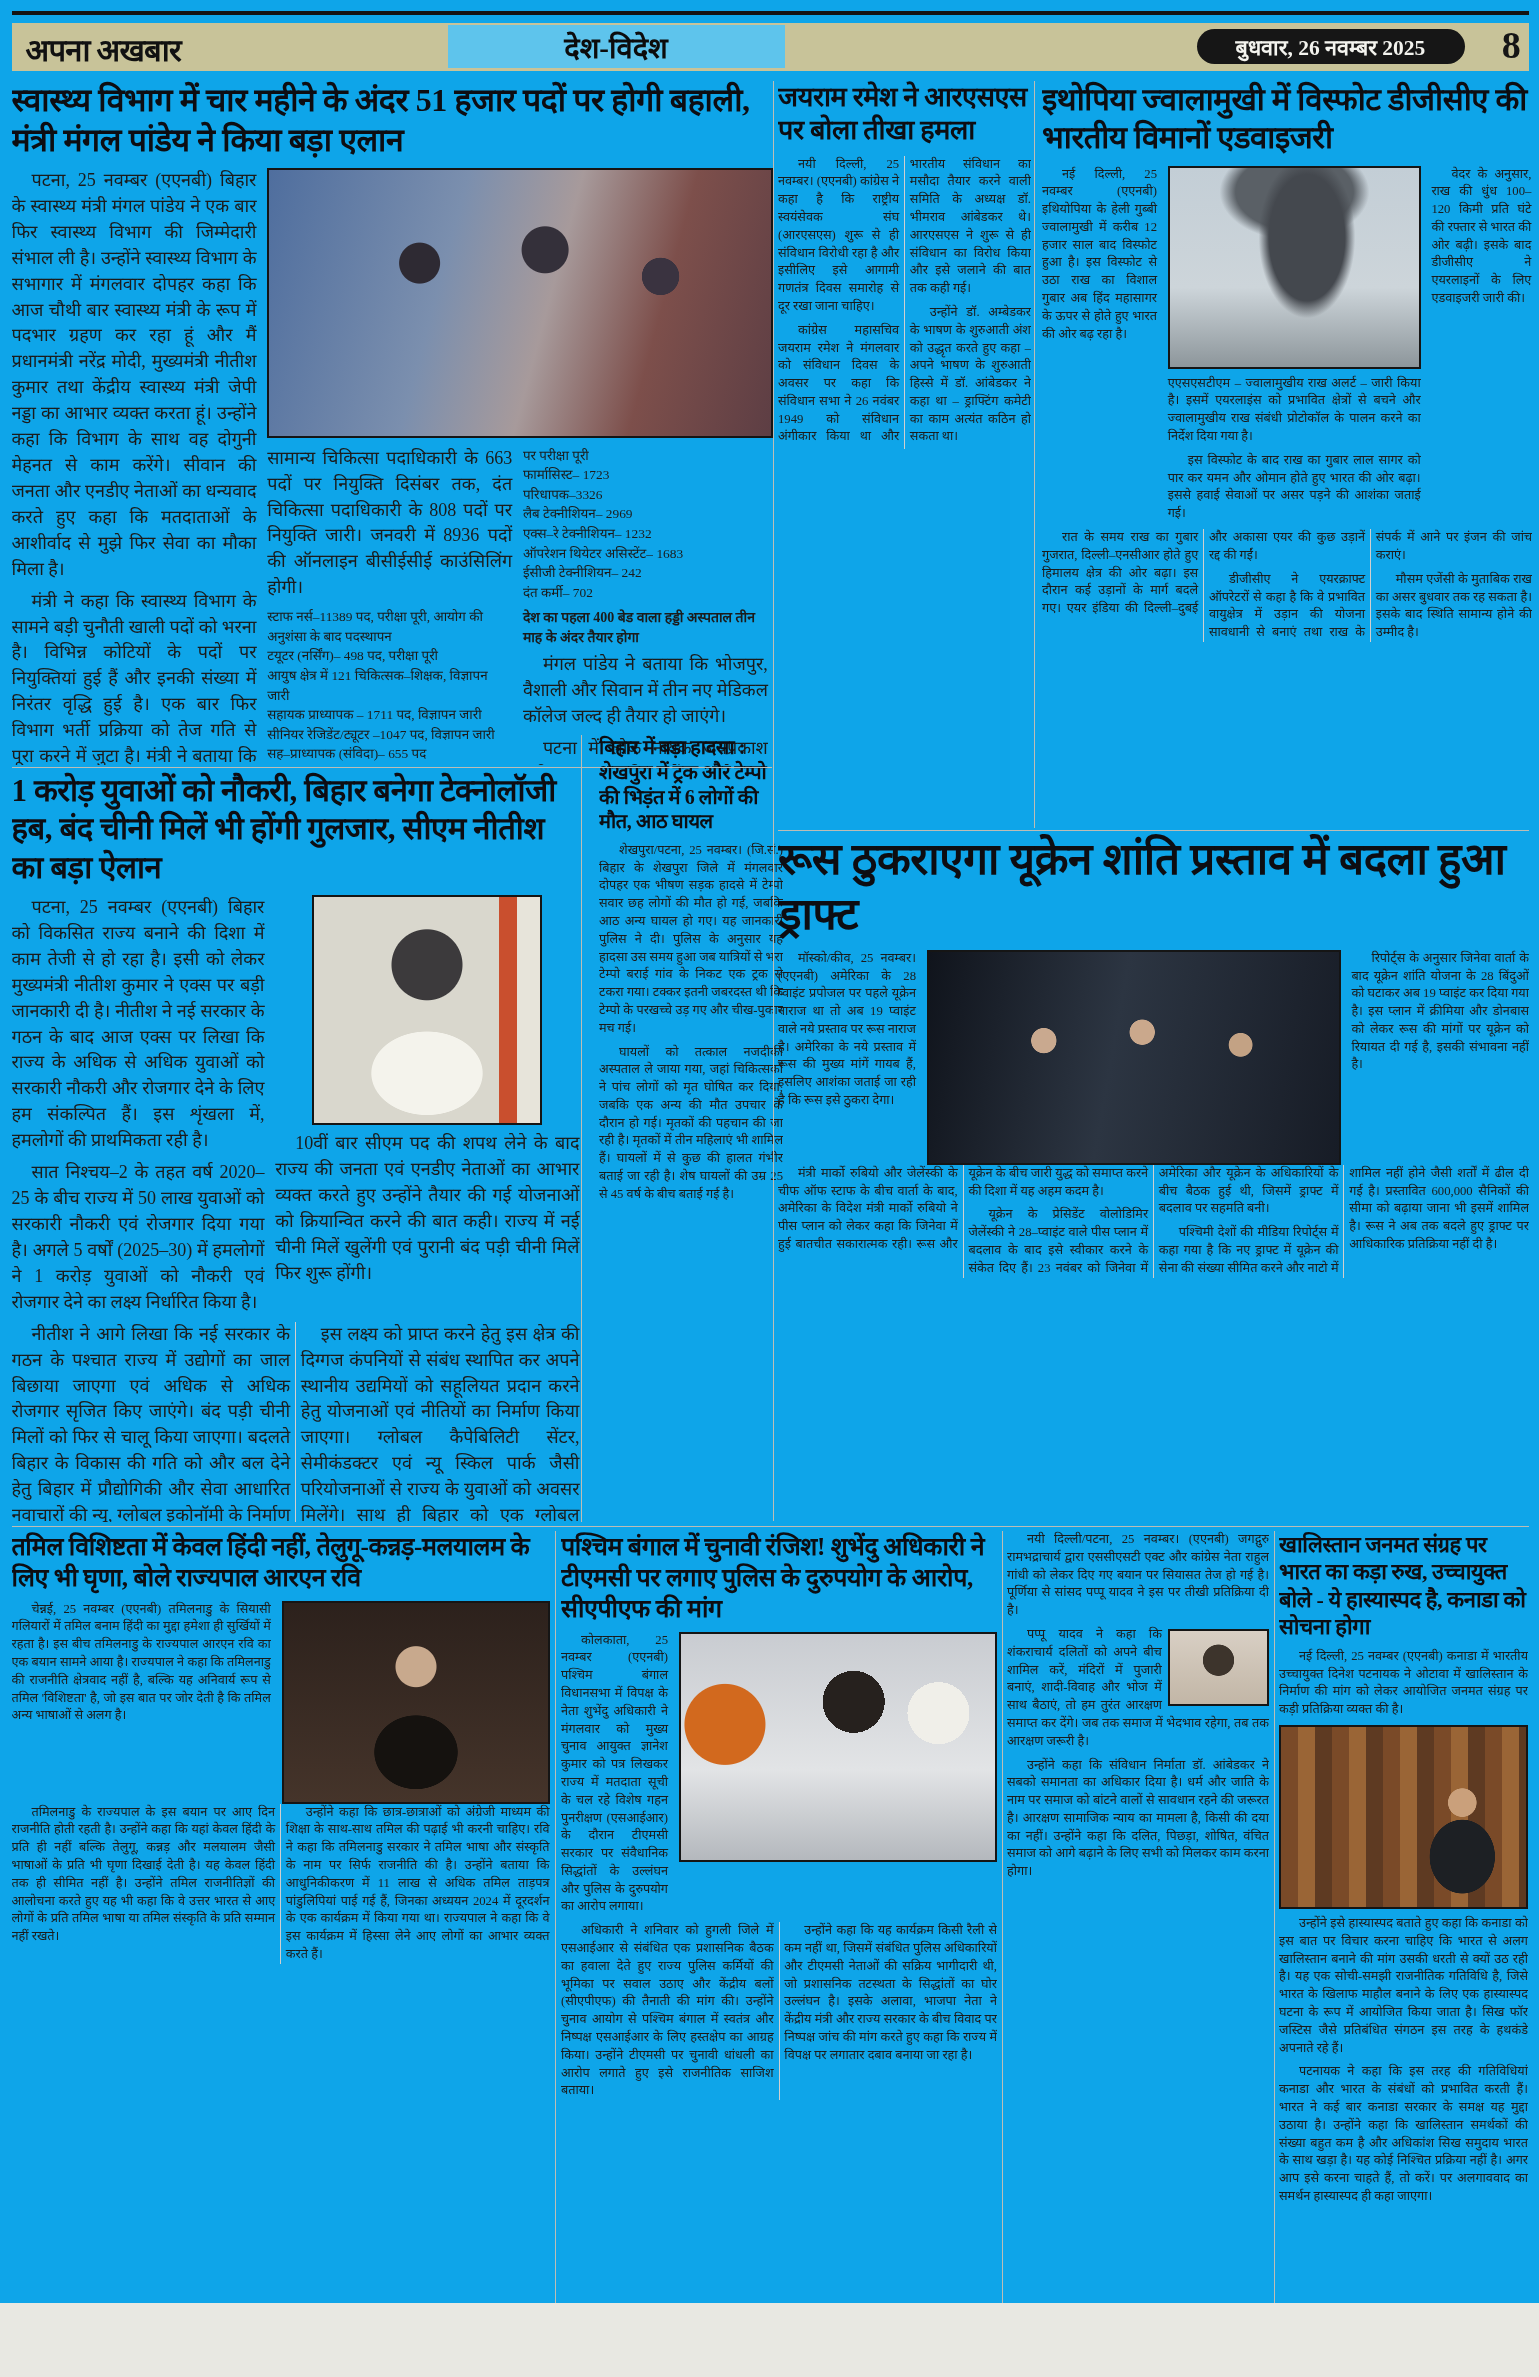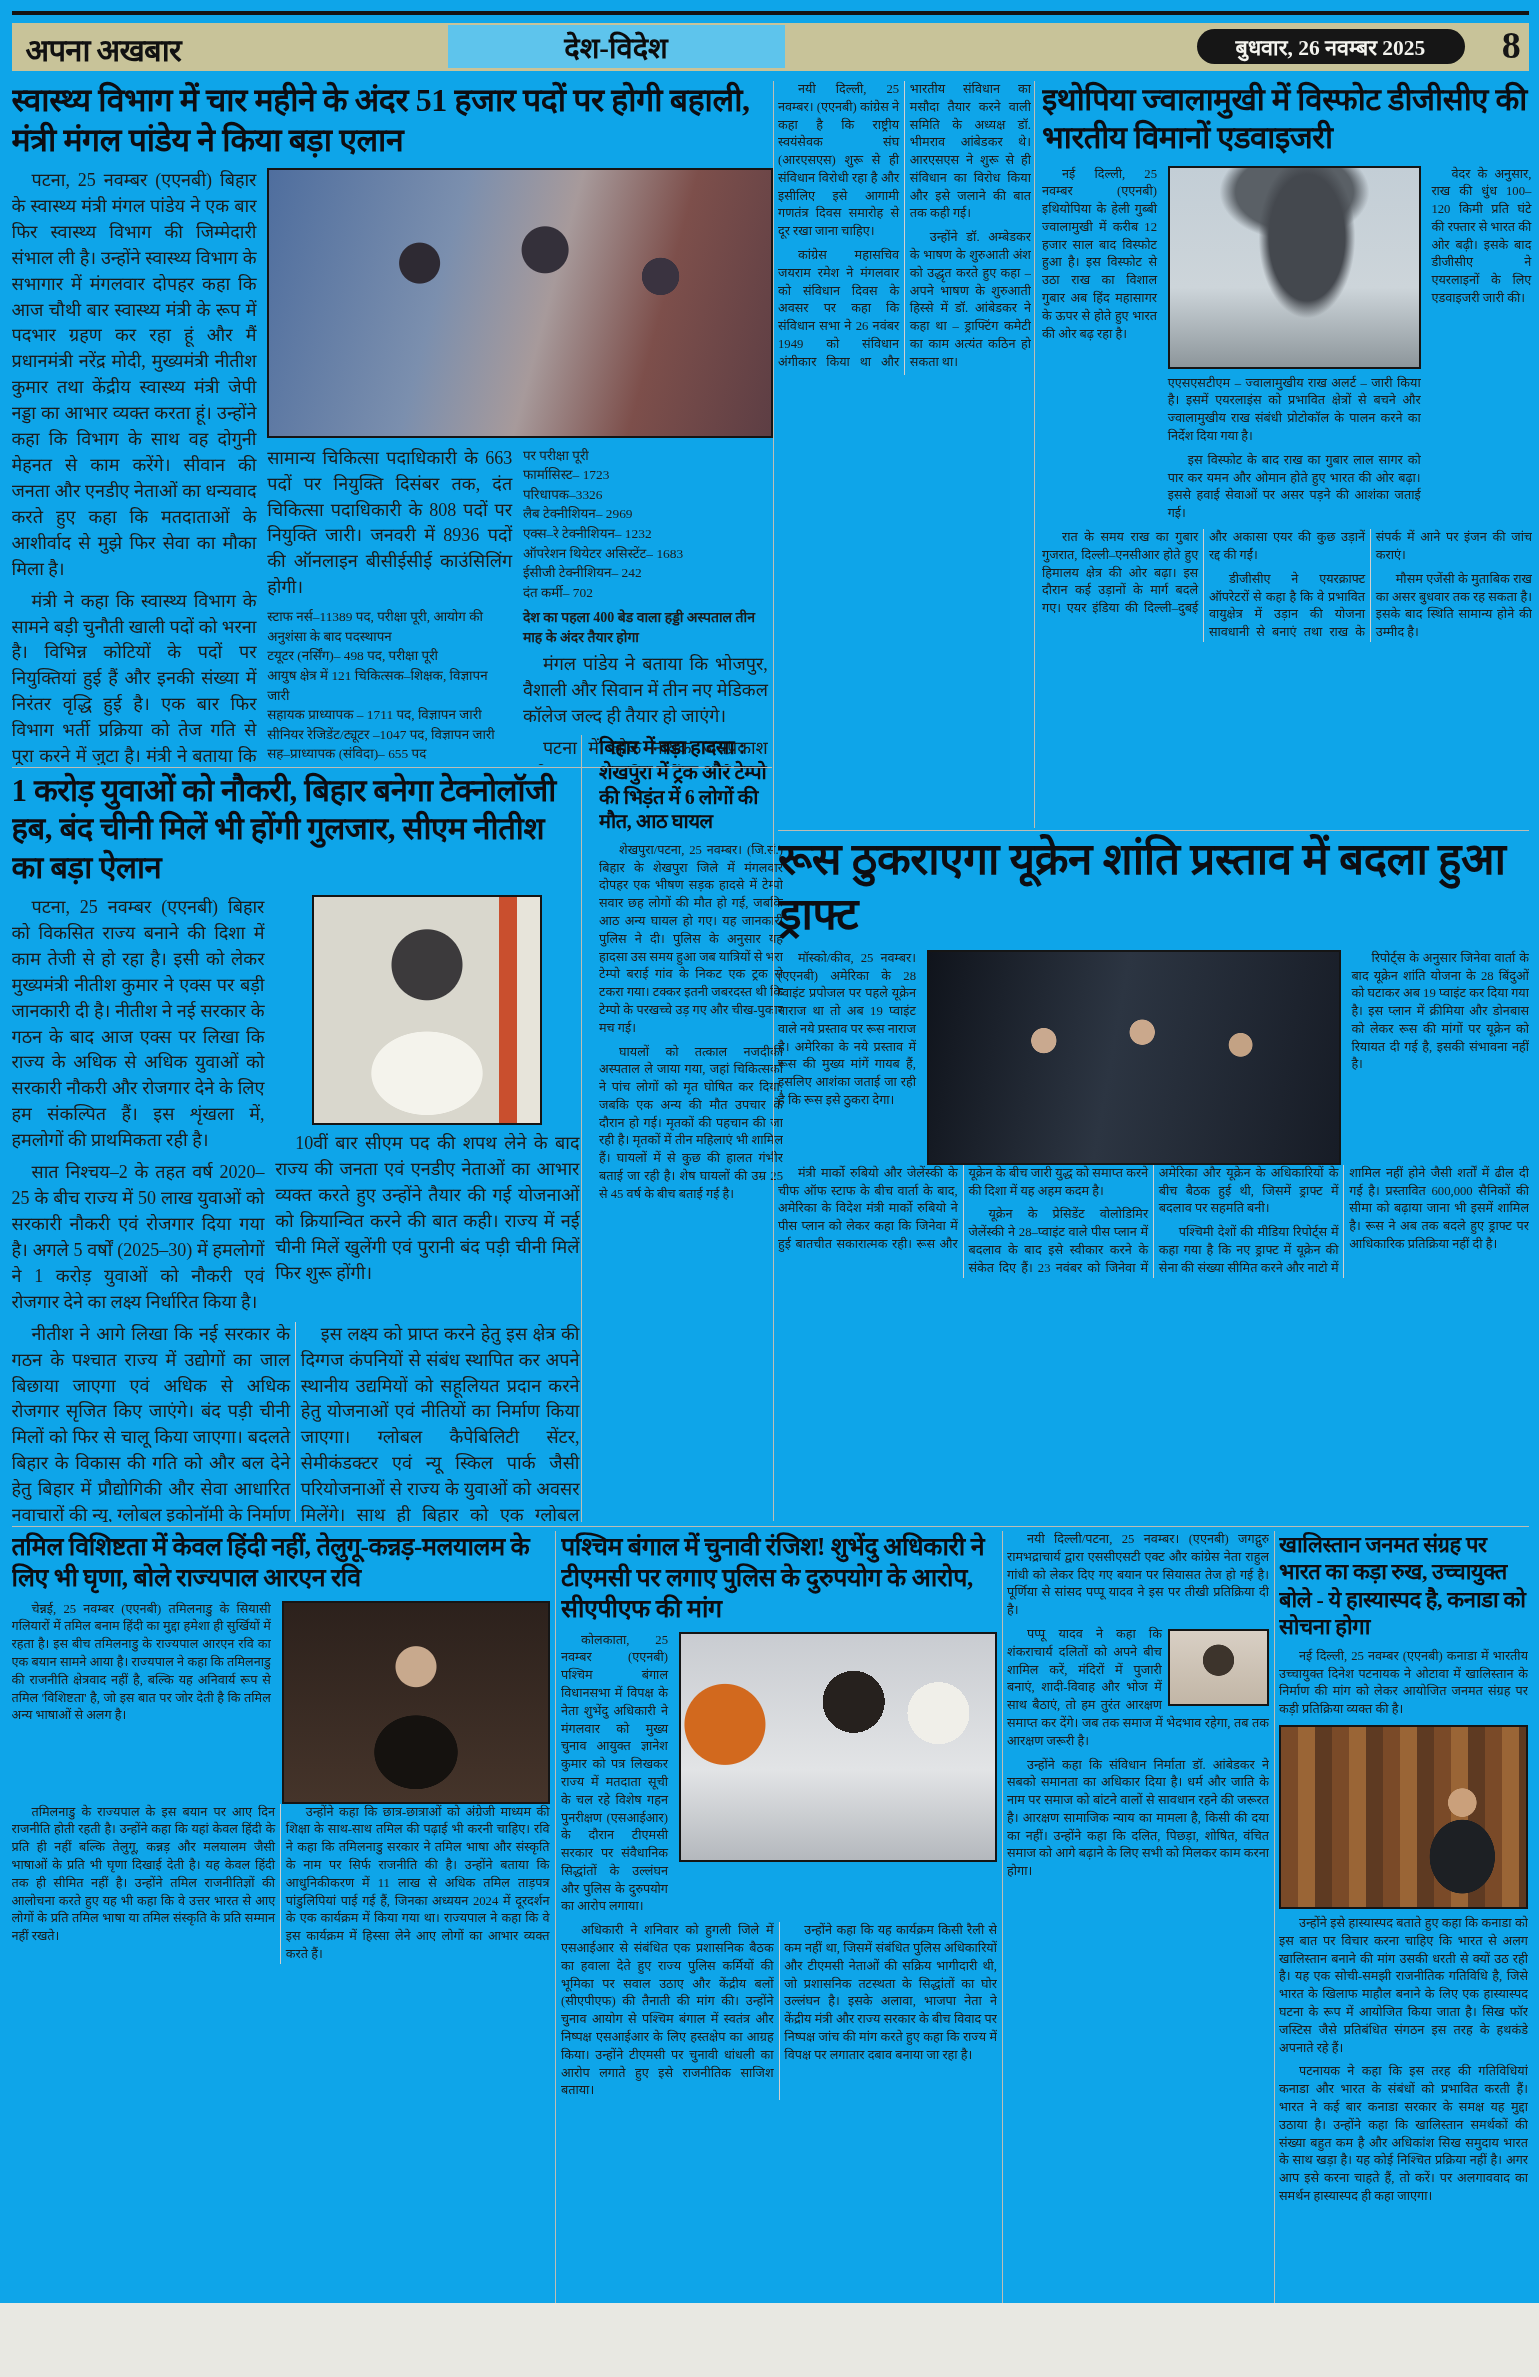--- a/index.html
+++ b/index.html
@@ -123,20 +123,21 @@
             <div class="subhead">देश का पहला 400 बेड वाला हड्डी अस्पताल तीन माह के अंदर तैयार होगा</div>
             <p>मंगल पांडेय ने बताया कि भोजपुर, वैशाली और सिवान में तीन नए मेडिकल कॉलेज जल्द ही तैयार हो जाएंगे।</p>
             <p>पटना में लोक नायक जयप्रकाश हड्डी अस्पताल परिसर में 400 बेड का सुपर स्पेशियलिटी ऑर्थो हॉस्पिटल अगले तीन महीने में बनकर तैयार होगा। यह देश का पहला 400–बेड वाला समर्पित हड्डी अस्पताल होगा। साल 2026 में 925 योजनाओं का शिलान्यास हुआ, इनमें 610 नए हेल्थ एंड वेलनेस सेंटर भी शामिल हैं।</p>
           </div>
         </div>
       </div>
     </div>
   </section>
 
   <section class="art a-jairam">
+    <h1 class="hl h36">जयराम रमेश ने आरएसएस पर बोला तीखा हमला</h1>
     <div class="cols2 body small">
       <p>नयी दिल्ली, 25 नवम्बर। (एएनबी) कांग्रेस ने कहा है कि राष्ट्रीय स्वयंसेवक संघ (आरएसएस) शुरू से ही संविधान विरोधी रहा है और इसीलिए इसे आगामी गणतंत्र दिवस समारोह से दूर रखा जाना चाहिए।</p>
       <p>कांग्रेस महासचिव जयराम रमेश ने मंगलवार को संविधान दिवस के अवसर पर कहा कि संविधान सभा ने 26 नवंबर 1949 को संविधान अंगीकार किया था और भारतीय संविधान का मसौदा तैयार करने वाली समिति के अध्यक्ष डॉ. भीमराव आंबेडकर थे। आरएसएस ने शुरू से ही संविधान का विरोध किया और इसे जलाने की बात तक कही गई।</p>
       <p>उन्होंने डॉ. अम्बेडकर के भाषण के शुरुआती अंश को उद्धृत करते हुए कहा – अपने भाषण के शुरुआती हिस्से में डॉ. आंबेडकर ने कहा था – ड्राफ्टिंग कमेटी का काम अत्यंत कठिन हो सकता था।</p>
     </div>
   </section>
 
   <section class="art a-volcano">
     <h1 class="hl h40">इथोपिया ज्वालामुखी में विस्फोट डीजीसीए की भारतीय विमानों एडवाइजरी</h1>
     <div class="row body small">

